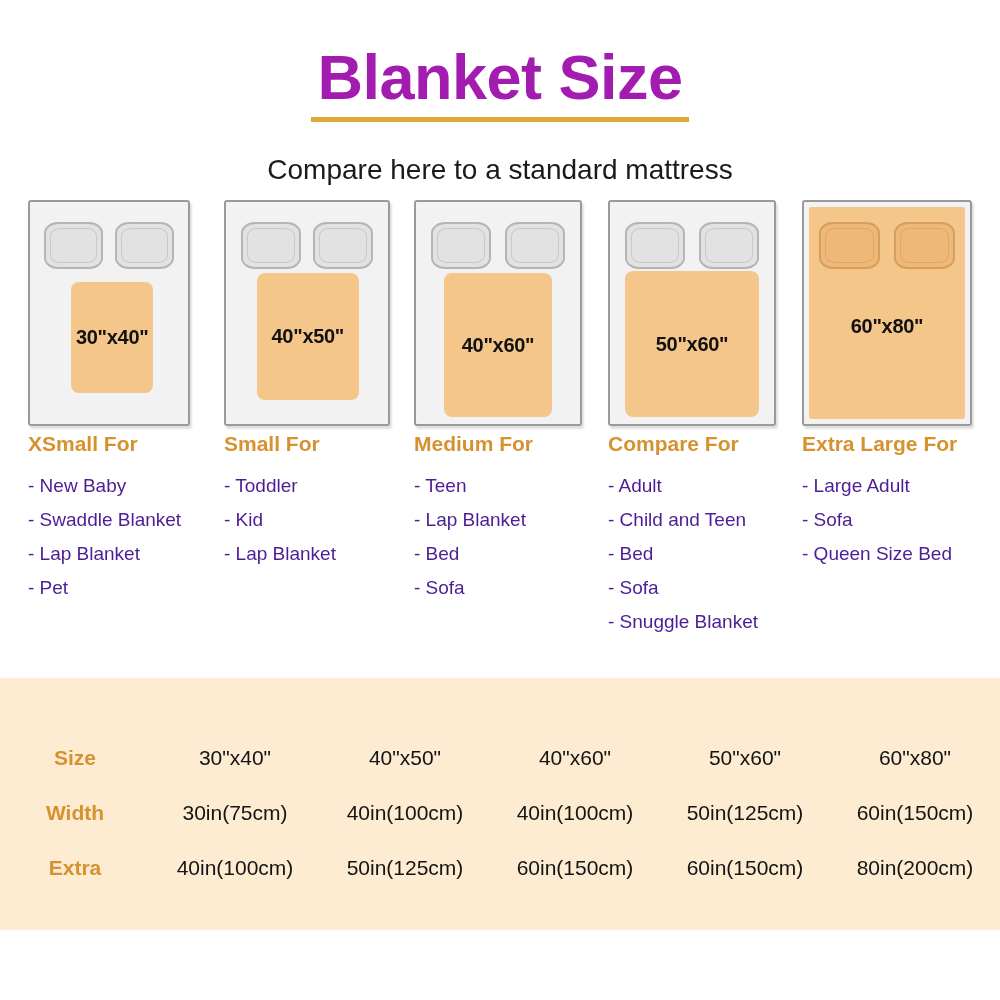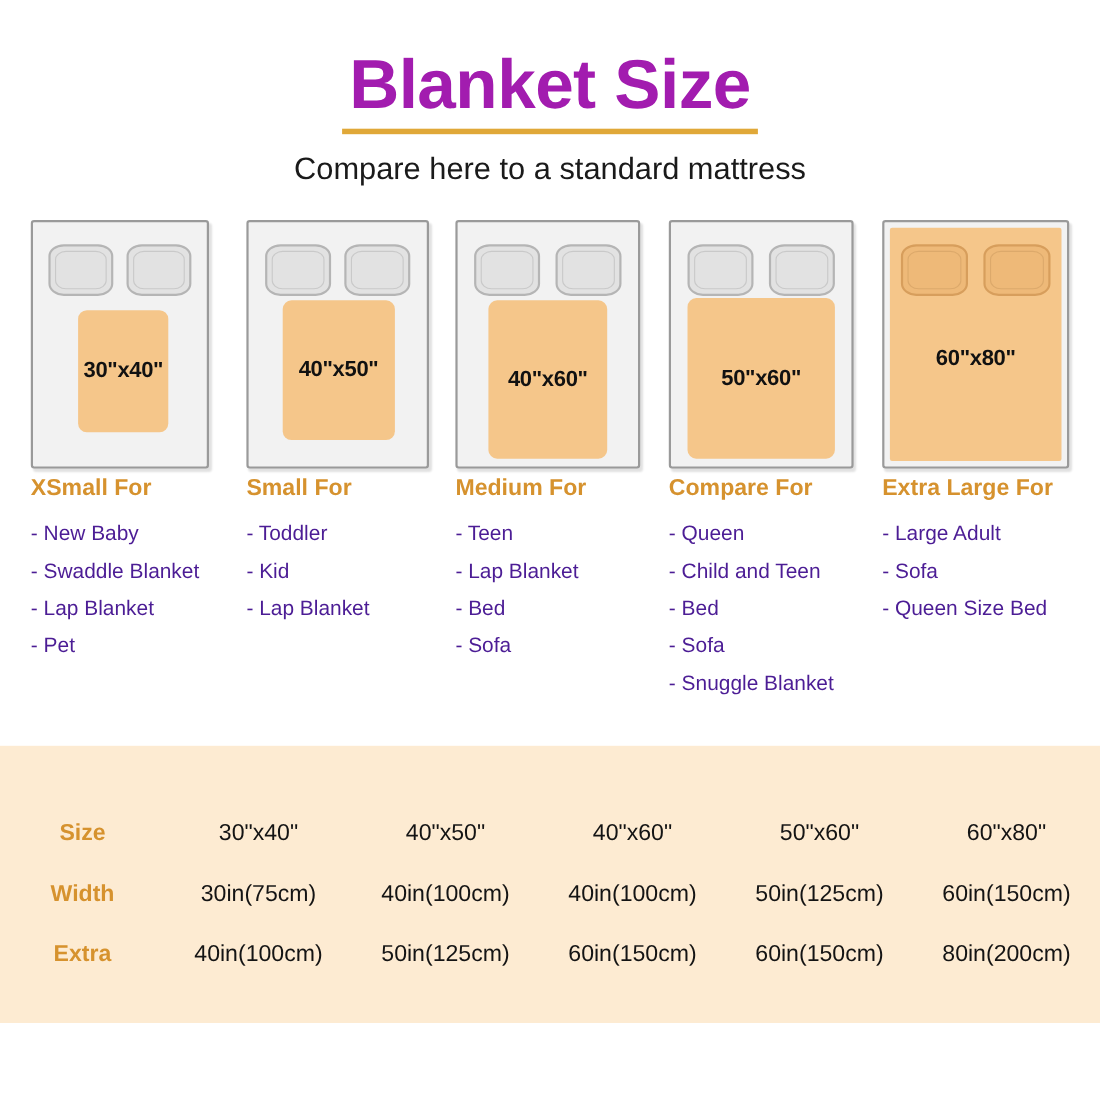--- a/index.html
+++ b/index.html
@@ -22,21 +22,21 @@
     font-size: 63px;
     font-weight: bold;
     color: #a21caf;
     letter-spacing: -0.5px;
     line-height: 1.0;
     display: inline-block;
     padding: 0 6px 8px 6px;
     border-bottom: 5px solid #E0A838;
   }
   .subtitle {
-    margin-top: 16px;
+    margin-top: 32px;
     font-size: 28px;
     color: #1a1a1a;
     font-weight: normal;
   }
 
   
   .beds-row {
     position: absolute;
     top: 200px;
     left: 0;
@@ -267,21 +267,21 @@
   <div class="desc-col" style="left:414px;">
     <div class="desc-head">Medium For</div>
     <div class="desc-item">- Teen</div>
     <div class="desc-item">- Lap Blanket</div>
     <div class="desc-item">- Bed</div>
     <div class="desc-item">- Sofa</div>
   </div>
 
   <div class="desc-col" style="left:608px;">
     <div class="desc-head">Compare For</div>
-    <div class="desc-item">- Queen</div>
+    <div class="desc-item">- Adult</div>
     <div class="desc-item">- Child and Teen</div>
     <div class="desc-item">- Bed</div>
     <div class="desc-item">- Sofa</div>
     <div class="desc-item">- Snuggle Blanket</div>
   </div>
 
   <div class="desc-col" style="left:802px;">
     <div class="desc-head">Extra Large For</div>
     <div class="desc-item">- Large Adult</div>
     <div class="desc-item">- Sofa</div>

